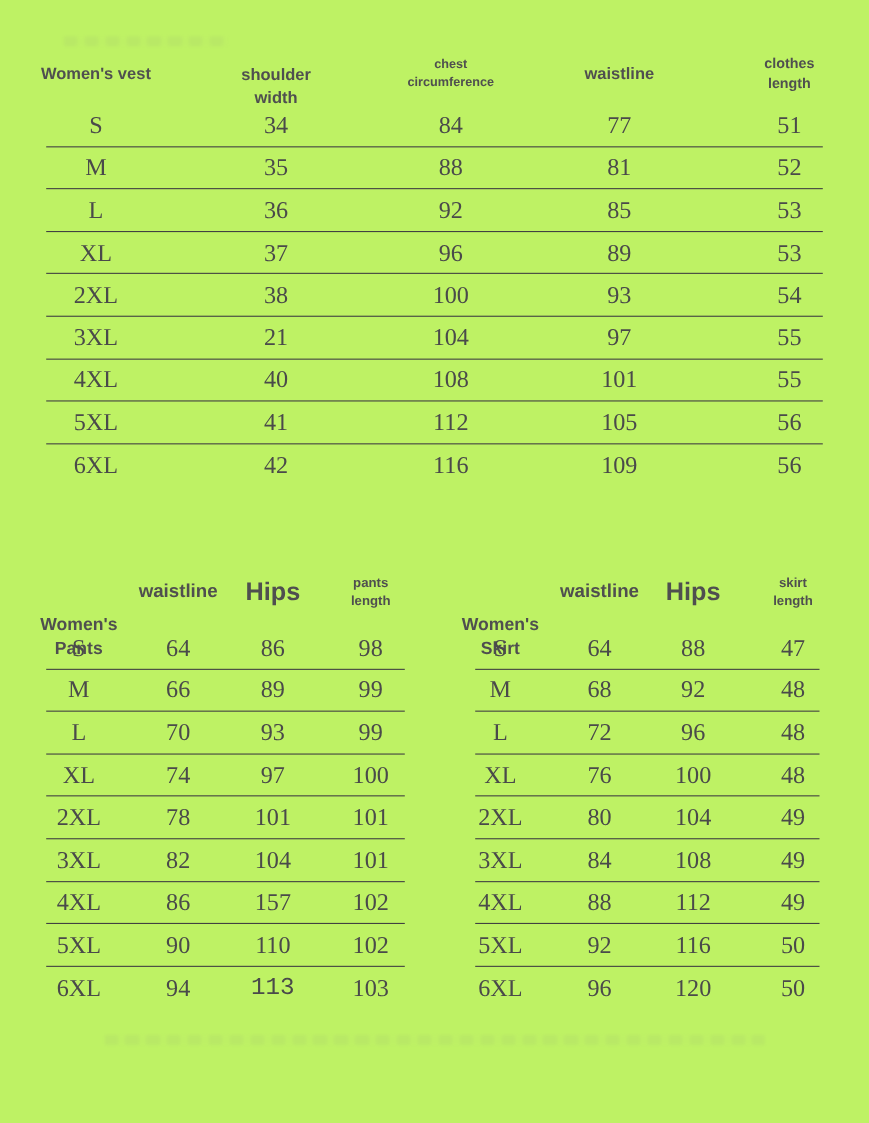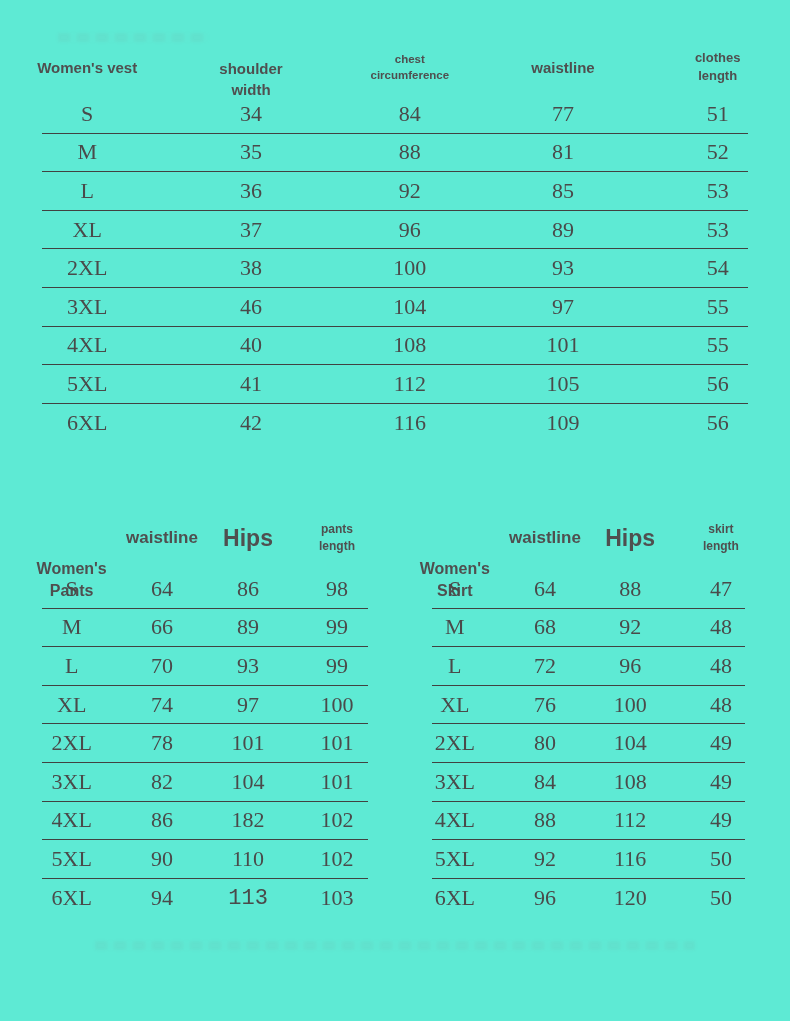--- a/index.html
+++ b/index.html
@@ -5,21 +5,21 @@
   html, body {
     margin: 0;
     padding: 0;
     background: #ffffff;
   }
   #canvas {
     position: relative;
     width: 790px;
     height: 1021px;
     margin: 0 auto;
-    background: #5eead4;
+    background: #bef264;
     overflow: hidden;
   }
 
   
   .size-table { position: absolute; }
   .thead { position: relative; width: 100%; }
   .tbody { position: relative; width: 100%; }
 
   .hcell {
     position: absolute;
@@ -145,21 +145,21 @@
         </div>
         <div class="trow lined">
           <div class="tcell" style="left: 6.4%;">2XL</div>
           <div class="tcell" style="left: 29.6%;">38</div>
           <div class="tcell" style="left: 52.1%;">100</div>
           <div class="tcell" style="left: 73.8%;">93</div>
           <div class="tcell" style="left: 95.7%;">54</div>
         </div>
         <div class="trow lined">
           <div class="tcell" style="left: 6.4%;">3XL</div>
-          <div class="tcell" style="left: 29.6%;">46</div>
+          <div class="tcell" style="left: 29.6%;">21</div>
           <div class="tcell" style="left: 52.1%;">104</div>
           <div class="tcell" style="left: 73.8%;">97</div>
           <div class="tcell" style="left: 95.7%;">55</div>
         </div>
         <div class="trow lined">
           <div class="tcell" style="left: 6.4%;">4XL</div>
           <div class="tcell" style="left: 29.6%;">40</div>
           <div class="tcell" style="left: 52.1%;">108</div>
           <div class="tcell" style="left: 73.8%;">101</div>
           <div class="tcell" style="left: 95.7%;">55</div>
@@ -222,21 +222,21 @@
         </div>
         <div class="trow lined">
           <div class="tcell" style="left: 9.1%;">3XL</div>
           <div class="tcell" style="left: 36.8%;">82</div>
           <div class="tcell" style="left: 63.2%;">104</div>
           <div class="tcell" style="left: 90.5%;">101</div>
         </div>
         <div class="trow lined">
           <div class="tcell" style="left: 9.1%;">4XL</div>
           <div class="tcell" style="left: 36.8%;">86</div>
-          <div class="tcell" style="left: 63.2%;">182</div>
+          <div class="tcell" style="left: 63.2%;">157</div>
           <div class="tcell" style="left: 90.5%;">102</div>
         </div>
         <div class="trow lined">
           <div class="tcell" style="left: 9.1%;">5XL</div>
           <div class="tcell" style="left: 36.8%;">90</div>
           <div class="tcell" style="left: 63.2%;">110</div>
           <div class="tcell" style="left: 90.5%;">102</div>
         </div>
         <div class="trow">
           <div class="tcell" style="left: 9.1%;">6XL</div>

